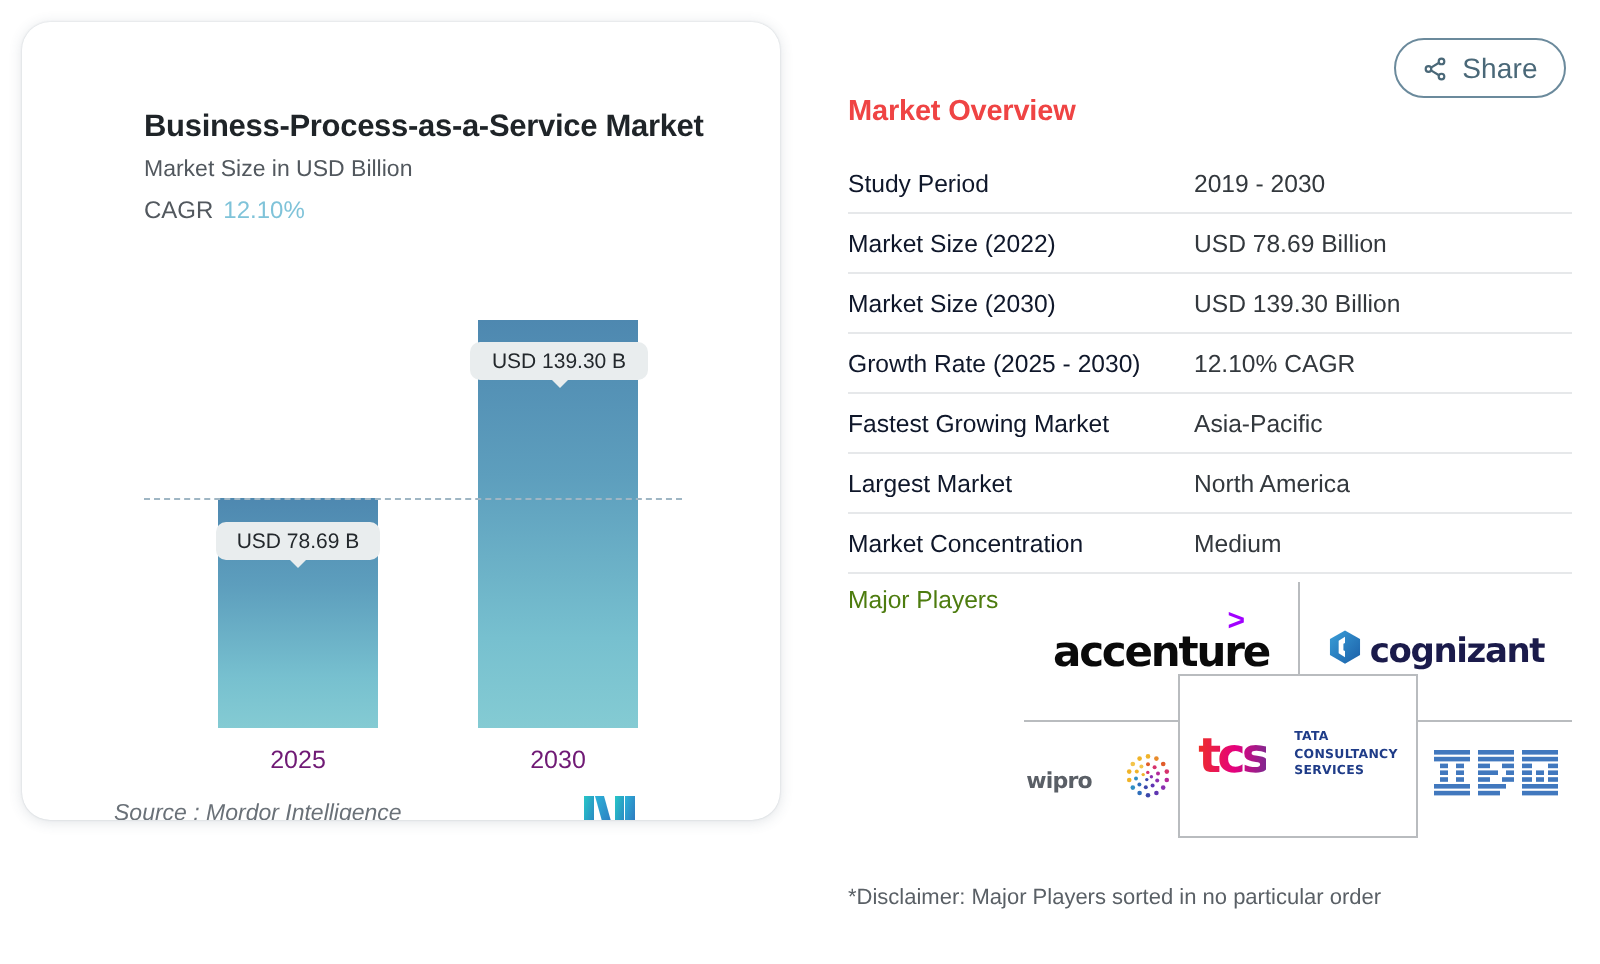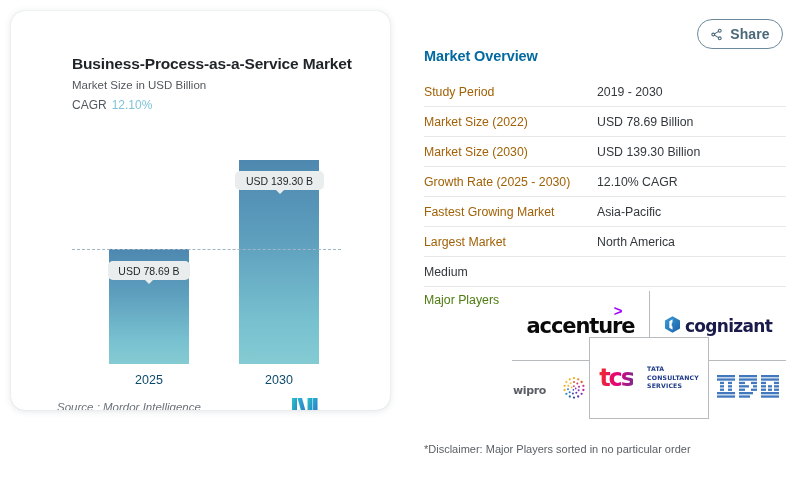--- a/index.html
+++ b/index.html
@@ -32,21 +32,20 @@
     height: 30px;
     border: 1.2px solid #6b8a9c;
     border-radius: 16px;
     background: #ffffff;
     display: flex;
     align-items: center;
     justify-content: center;
     gap: 7px;
     cursor: pointer;
     box-sizing: border-box;
-    font-weight: bold;
   }
   #share-btn .share-label {
     font-size: 14px;
     color: #4a6878;
     letter-spacing: .1px;
   }
   .share-ico { display:block; }
 
   
   #chart-card {
@@ -131,21 +130,21 @@
     left: 50%;
     margin-left: -4px;
     width: 0; height: 0;
     border-left: 4px solid transparent;
     border-right: 4px solid transparent;
     border-top: 4px solid #e9edee;
   }
   .xtick {
     position: absolute;
     font-size: 12.5px;
-    color: #0c4a6e;
+    color: #701a75;
     text-align: center;
     white-space: nowrap;
   }
 
   #source-row {
     position: absolute;
     left: 46px;
     top: 390px;
     font-size: 11.5px;
     color: #6a7178;
@@ -161,35 +160,35 @@
   
   #overview-panel {
     position: absolute;
     left: 424px;
     top: 48px;
     width: 362px;
   }
   #overview-title {
     font-size: 14.5px;
     font-weight: bold;
-    color: #0369a1;
+    color: #ef4444;
     letter-spacing: -.1px;
     margin-bottom: 13px;
   }
   .ov-row {
     display: flex;
     align-items: center;
     height: 29px;
     border-bottom: 1px solid #e6e8ea;
   }
   .ov-row:first-of-type { border-top: 1px solid transparent; }
   .ov-label {
     width: 173px;
     font-size: 12.3px;
-    color: #a16207;
+    color: #0f172a;
     white-space: nowrap;
   }
   .ov-value {
     font-size: 12.3px;
     color: #33383d;
     white-space: nowrap;
   }
 
   #players-label {
     position: absolute;
@@ -401,20 +400,21 @@
     </div>
     <div class="ov-row">
       <div class="ov-label">Fastest Growing Market</div>
       <div class="ov-value">Asia-Pacific</div>
     </div>
     <div class="ov-row">
       <div class="ov-label">Largest Market</div>
       <div class="ov-value">North America</div>
     </div>
     <div class="ov-row">
+      <div class="ov-label">Market Concentration</div>
       <div class="ov-value">Medium</div>
     </div>
   </div>
 
   <div id="players-label">Major Players</div>
 
   <div id="logo-grid">
     <div id="lg-vline"></div>
     <div id="lg-hline-left"></div>
     <div id="lg-hline-right"></div>

